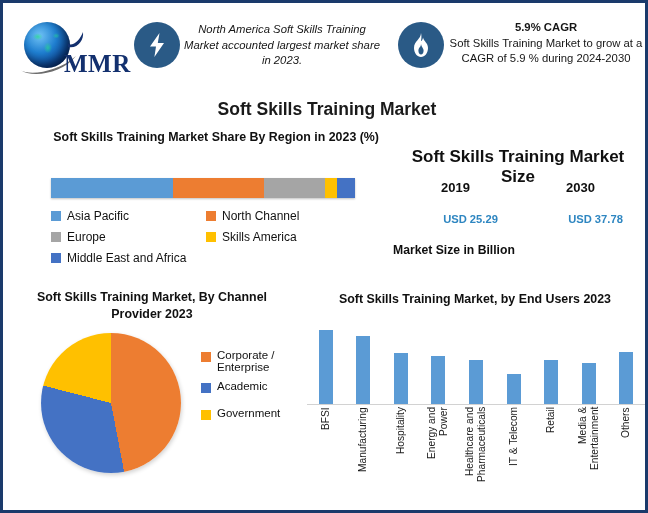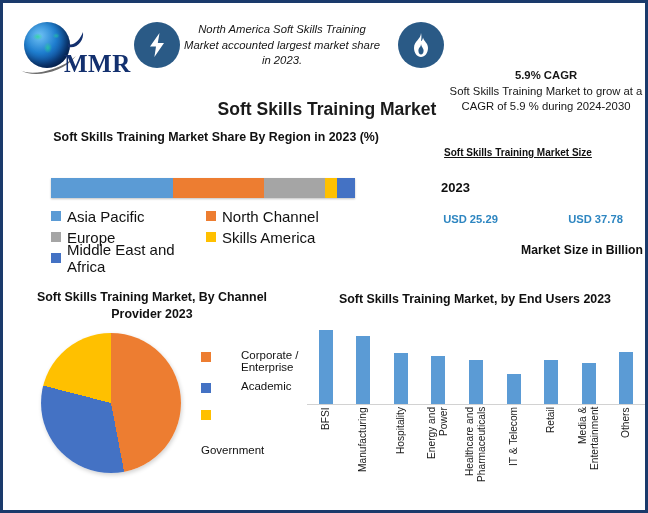--- a/index.html
+++ b/index.html
@@ -25,55 +25,55 @@
     font-size:25px;font-weight:700;color:#13306e;letter-spacing:.5px;}
   #mmr-tick{position:absolute;left:48px;top:12px;width:22px;height:20px;}
 
   .circ-icon{position:absolute;width:46px;height:46px;border-radius:50%;background:#2a5a86;
     display:flex;align-items:center;justify-content:center;}
   #bolt-icon{left:128px;top:16px;}
   #flame-icon{left:392px;top:16px;}
 
   .head-text{position:absolute;text-align:center;font-size:11.3px;line-height:15.5px;color:#161616;}
   #head-text-1{left:178px;top:16px;width:196px;font-style:italic;}
-  #head-text-2{left:440px;top:14px;width:200px;margin-top:48px;}
+  #head-text-2{left:440px;top:14px;width:200px;}
   #cagr-value{font-weight:700;display:block;}
 
   
   #main-title{position:absolute;left:0;top:96px;width:648px;text-align:center;
     font-size:17.5px;font-weight:700;color:#1a1a1a;}
 
   
   #region-block{position:absolute;left:18px;top:126px;width:358px;height:145px;}
   #region-title{width:100%;text-align:right;font-size:12.4px;font-weight:700;color:#101010;line-height:17px;}
   #region-bar{position:absolute;left:30px;top:49px;width:304px;height:20px;display:flex;
     box-shadow:0 1px 2px rgba(0,0,0,.25);}
   #region-bar > div{height:100%;}
   #region-legend{position:absolute;left:30px;top:78px;width:310px;
-    display:flex;flex-wrap:wrap;font-size:15px;color:#111;}
+    display:flex;flex-wrap:wrap;font-size:12px;color:#111;}
   .reg-leg-item{width:50%;display:flex;align-items:center;margin-bottom:3px;height:18px;}
   .sw{width:10px;height:10px;margin-right:6px;flex:0 0 10px;}
 
   
   #size-block{position:absolute;left:390px;top:144px;width:250px;height:125px;}
-  #size-title{width:100%;text-align:center;font-size:10px;font-weight:700;color:#101010;text-decoration:underline;}
+  #size-title{width:100%;text-align:center;font-size:17px;font-weight:700;color:#101010;}
   #size-years{position:absolute;top:33px;left:0;width:100%;display:flex;}
   #size-years > div{width:50%;text-align:center;font-size:13px;font-weight:700;color:#0f0f0f;}
   #size-values{position:absolute;top:66px;left:15px;width:100%;display:flex;}
   #size-values > div{width:50%;text-align:center;font-size:11.2px;font-weight:700;color:#2e86c1;}
-  #size-footer{position:absolute;top:96px;left:0;width:100%;text-align:right;
+  #size-footer{position:absolute;top:96px;left:0;width:100%;text-align:left;
     font-size:12.2px;font-weight:700;color:#0f0f0f;}
 
   
   #pie-block{position:absolute;left:10px;top:286px;width:290px;height:215px;}
   #pie-title{width:278px;text-align:center;font-size:12.4px;font-weight:700;color:#101010;line-height:17px;}
   #pie-chart{position:absolute;left:28px;top:44px;width:140px;height:140px;border-radius:50%;
     box-shadow:1px 2px 4px rgba(0,0,0,.18);}
   #pie-legend{position:absolute;left:188px;top:60px;width:104px;font-size:11.5px;color:#111;}
-  .pie-leg-item{display:flex;align-items:flex-start;margin-bottom:7px;gap:24px;}
+  .pie-leg-item{display:flex;align-items:flex-start;margin-bottom:7px;}
   .pie-leg-item .sw{margin-top:3px;}
 
   
   #col-block{position:absolute;left:300px;top:288px;width:344px;height:220px;}
   #col-title{width:100%;text-align:center;font-size:12.4px;font-weight:700;color:#101010;line-height:17px;}
   #col-plot{position:absolute;left:4px;top:28px;width:338px;height:85px;
     border-bottom:1px solid #d2d2d2;display:flex;align-items:flex-end;justify-content:space-around;}
   .col-bar{width:14px;background:#5b9bd5;}
   #col-labels{position:absolute;left:4px;top:116px;width:338px;height:98px;
     display:flex;justify-content:space-around;}
@@ -152,21 +152,22 @@
       <div class="reg-leg-item">
         <span class="sw" style="background:#4472c4;"></span>
         <span>Middle East and Africa</span>
       </div>
     </div>
   </div>
 
   <div id="size-block">
     <div id="size-title">Soft Skills Training Market Size</div>
     <div id="size-years">
-      <div>2023</div>
+      <div>2019</div>
+      <div>2030</div>
     </div>
     <div id="size-values">
       <div>USD 25.29</div>
       <div>USD 37.78</div>
     </div>
     <div id="size-footer">Market Size in Billion</div>
   </div>
 
   <div id="pie-block">
     <div id="pie-title">Soft Skills Training  Market, By Channel Provider 2023</div>
@@ -174,21 +175,21 @@
 
     <div id="pie-legend">
       <div class="pie-leg-item">
         <span class="sw" style="background:#ed7d31;"></span>
         <span>Corporate / Enterprise</span>
       </div>
       <div class="pie-leg-item">
         <span class="sw" style="background:#4472c4;"></span>
         <span>Academic</span>
       </div>
-      <div class="pie-leg-item" style="margin-top:14px;flex-direction:column;">
+      <div class="pie-leg-item" style="margin-top:14px;">
         <span class="sw" style="background:#ffc000;"></span>
         <span>Government</span>
       </div>
     </div>
   </div>
 
   <div id="col-block">
     <div id="col-title">Soft Skills Training Market, by End Users 2023</div>
 
     <div id="col-plot">

